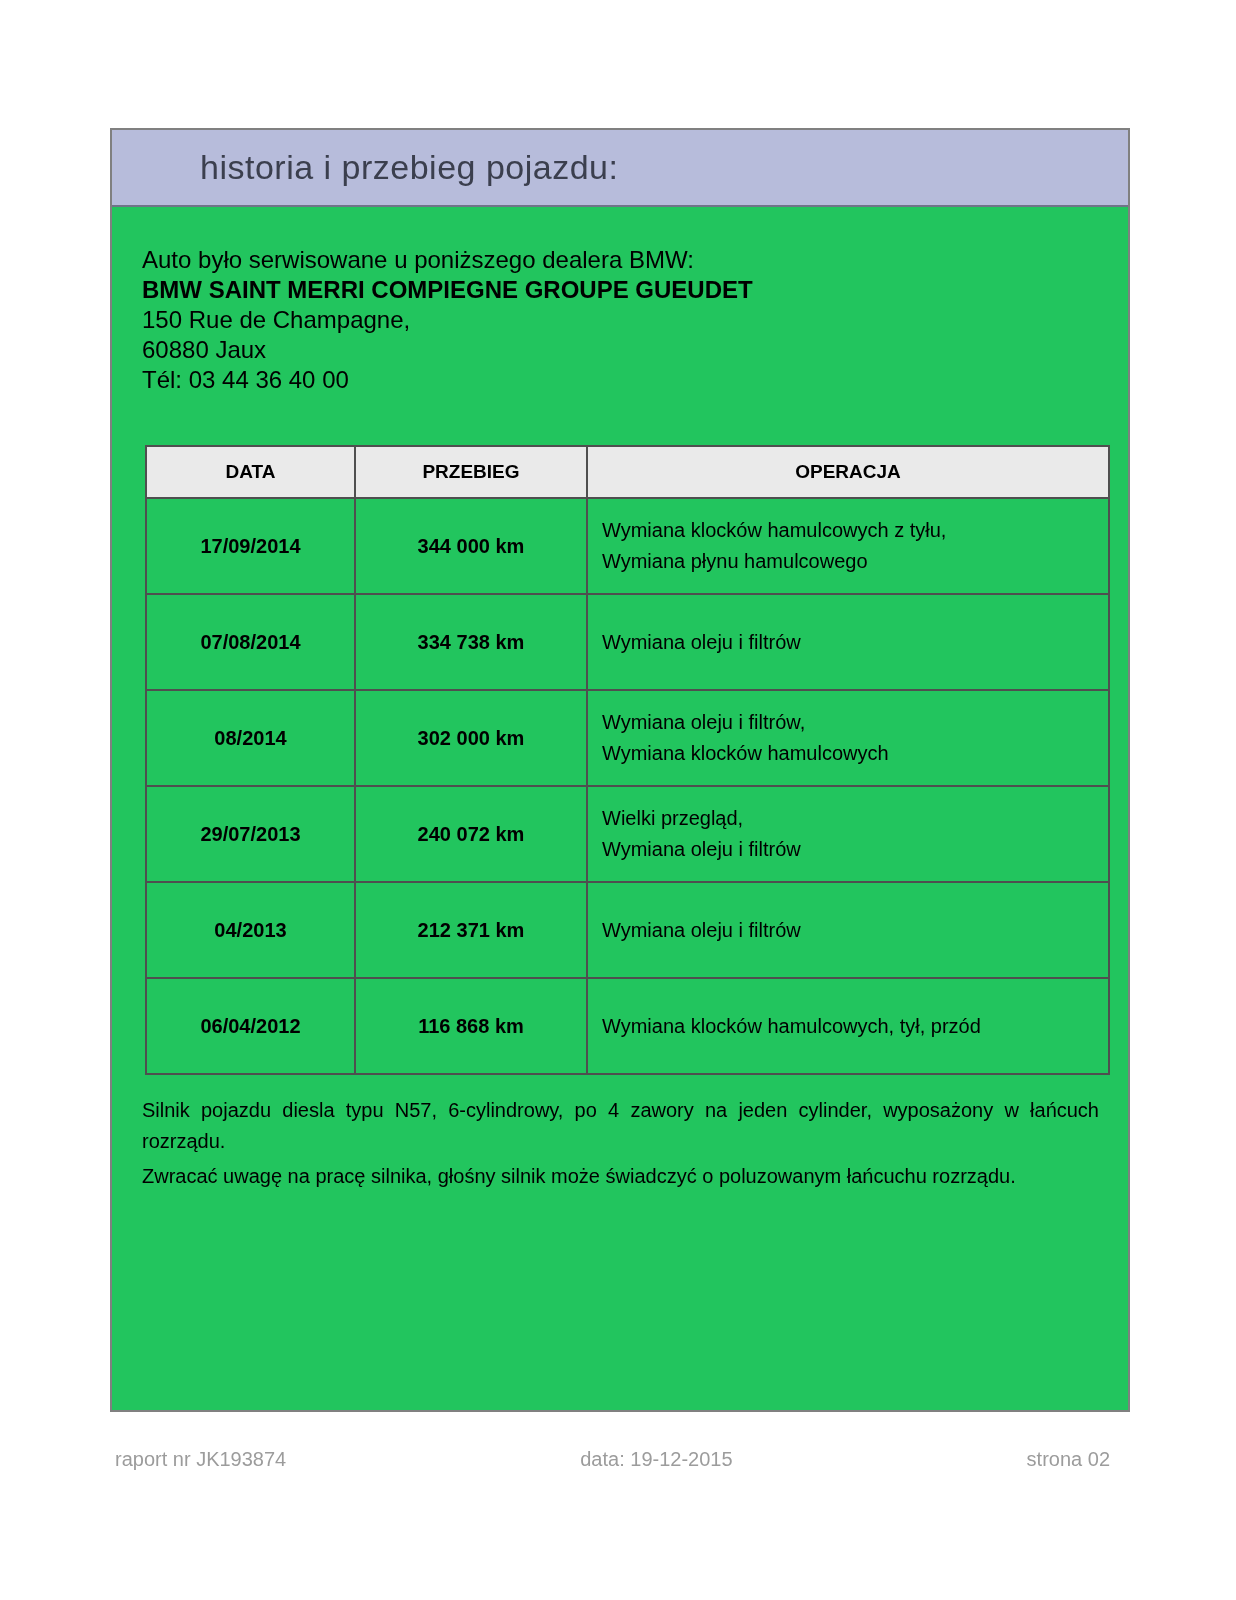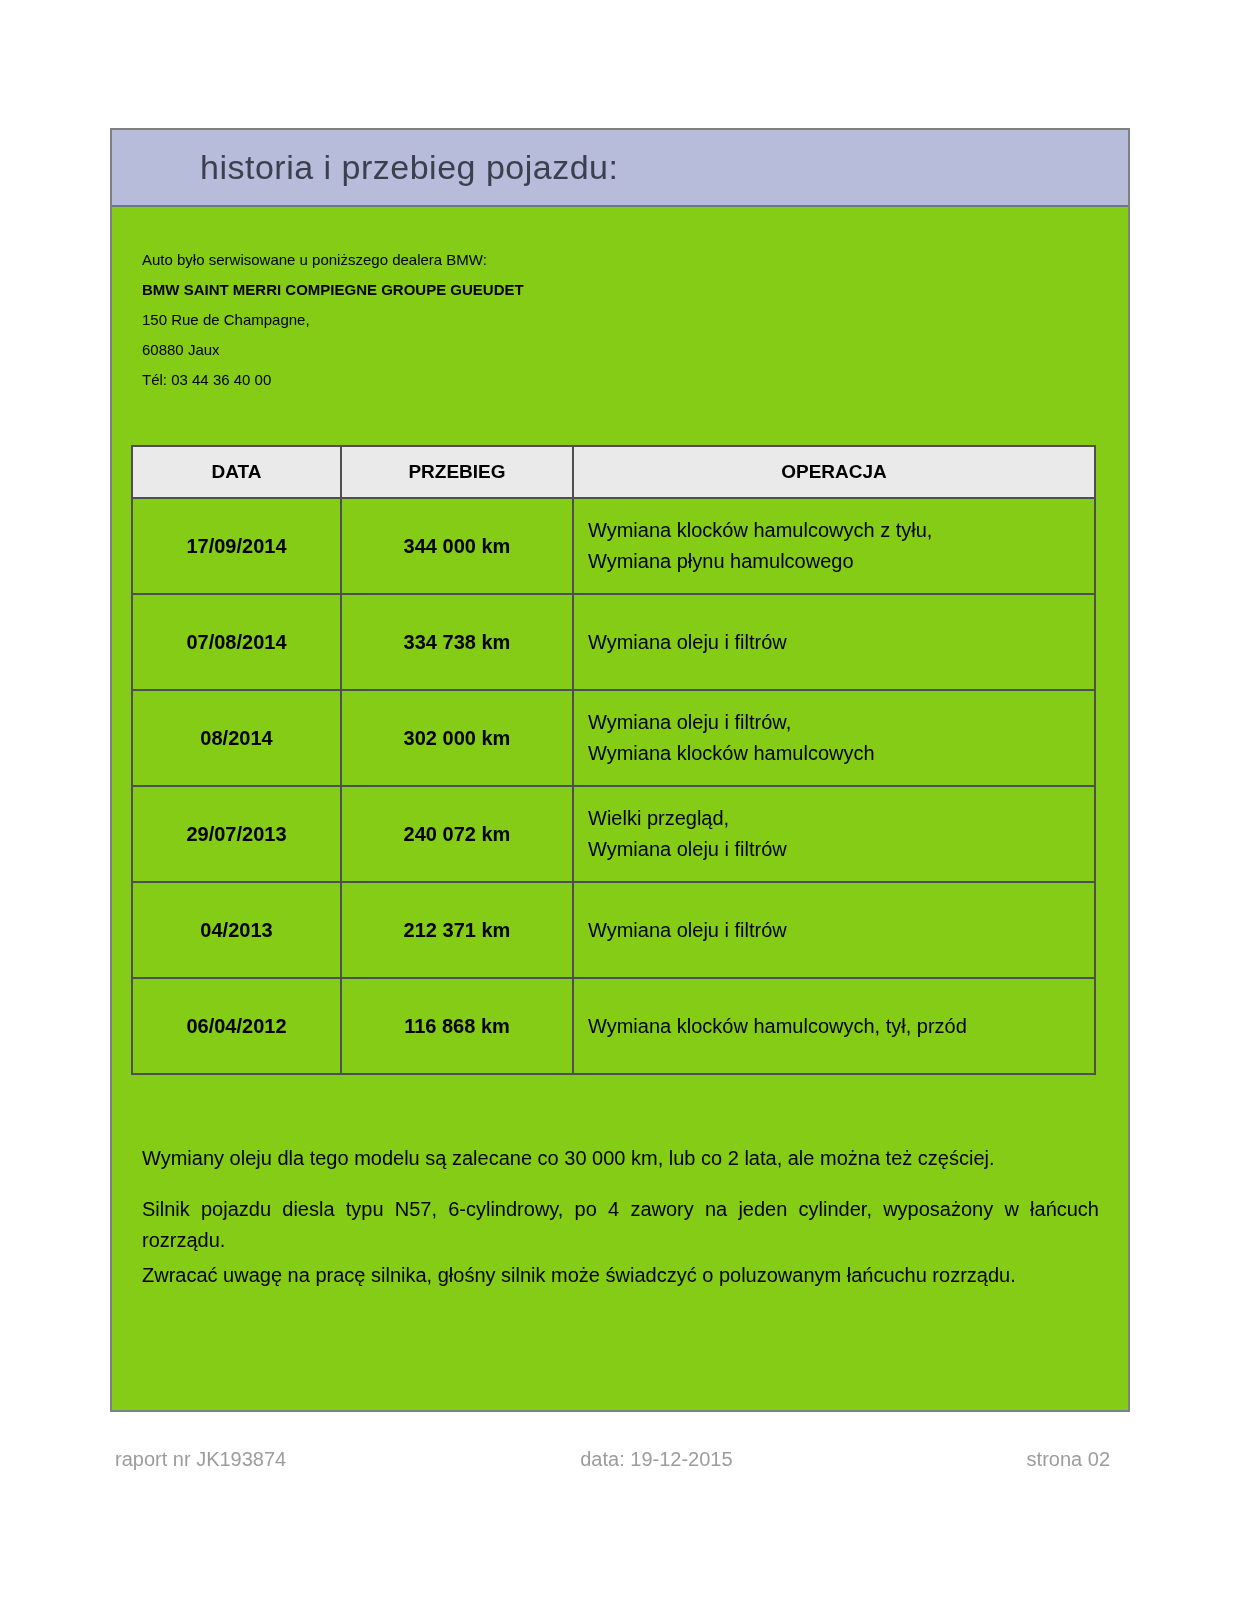--- a/index.html
+++ b/index.html
@@ -6,31 +6,31 @@
     --banner-bg:#b7bcdb; --banner-border:#6f7488; --box-border:#808080;
     --table-border:#4f4f4f; --table-header-bg:#eaeaea; --footer-text:#9c9c9c;
     --title-text:#3b3f4e;
   }
   *{box-sizing:border-box;margin:0;padding:0;}
   html,body{width:1236px;height:1600px;background:#ffffff;
     font-family:"Liberation Sans","DejaVu Sans",sans-serif;color:#111;}
   .page{position:relative;width:1236px;height:1600px;overflow:hidden;}
 
   .content-box{position:absolute;left:110px;top:128px;width:1020px;height:1284px;
-    border:2px solid var(--box-border);background:#84cc16;}
+    border:2px solid var(--box-border);background:#22c55e;}
 
   .banner{height:77px;background:var(--banner-bg);
     border-bottom:2px solid var(--banner-border);
     display:flex;align-items:center;}
   .banner-title{font-size:34px;color:var(--title-text);padding-left:88px;letter-spacing:0.5px;}
 
-  .dealer{margin:38px 0 0 30px;font-size:15px;line-height:30px;color:#000;}
+  .dealer{margin:38px 0 0 30px;font-size:24px;line-height:30px;color:#000;}
   .dealer .bold{font-weight:bold;}
 
-  table.history{border-collapse:collapse;margin:50px 0 0 19px;
+  table.history{border-collapse:collapse;margin:50px 0 0 33px;
     width:963px;table-layout:fixed;}
   table.history th,table.history td{border:2px solid var(--table-border);}
   table.history th{height:52px;background:var(--table-header-bg);
     font-size:19px;font-weight:bold;text-align:center;vertical-align:middle;color:#000;}
   table.history td{height:96px;vertical-align:middle;font-size:20px;color:#000;}
   td.c-date,td.c-mileage{text-align:center;font-weight:bold;}
   td.c-ops{text-align:left;padding:8px 10px 8px 14px;}
   td.c-ops .op-line{line-height:31px;}
 
   .notes{margin-left:30px;width:957px;font-size:20px;line-height:31px;color:#000;}
@@ -117,21 +117,20 @@
             <td class="c-date">06/04/2012</td>
             <td class="c-mileage">116 868 km</td>
             <td class="c-ops">
               <div class="op-line">Wymiana klocków hamulcowych, tył, przód</div>
             </td>
           </tr>
         </tbody>
     </table>
 
     <div class="notes">
-      <p class="note-1">Wymiany oleju dla tego modelu są zalecane co 30 000 km, lub co 2 lata, ale można też częściej.</p>
       <p class="note-2">Silnik pojazdu diesla typu N57, 6-cylindrowy, po 4 zawory na jeden cylinder, wyposażony w łańcuch rozrządu.</p>
       <p class="note-3">Zwracać uwagę na pracę silnika, głośny silnik może świadczyć o poluzowanym łańcuchu rozrządu.</p>
     </div>
 
   </div>
 
   <div class="footer">
     <span>raport nr JK193874</span>
     <span>data: 19-12-2015</span>
     <span>strona 02</span>

